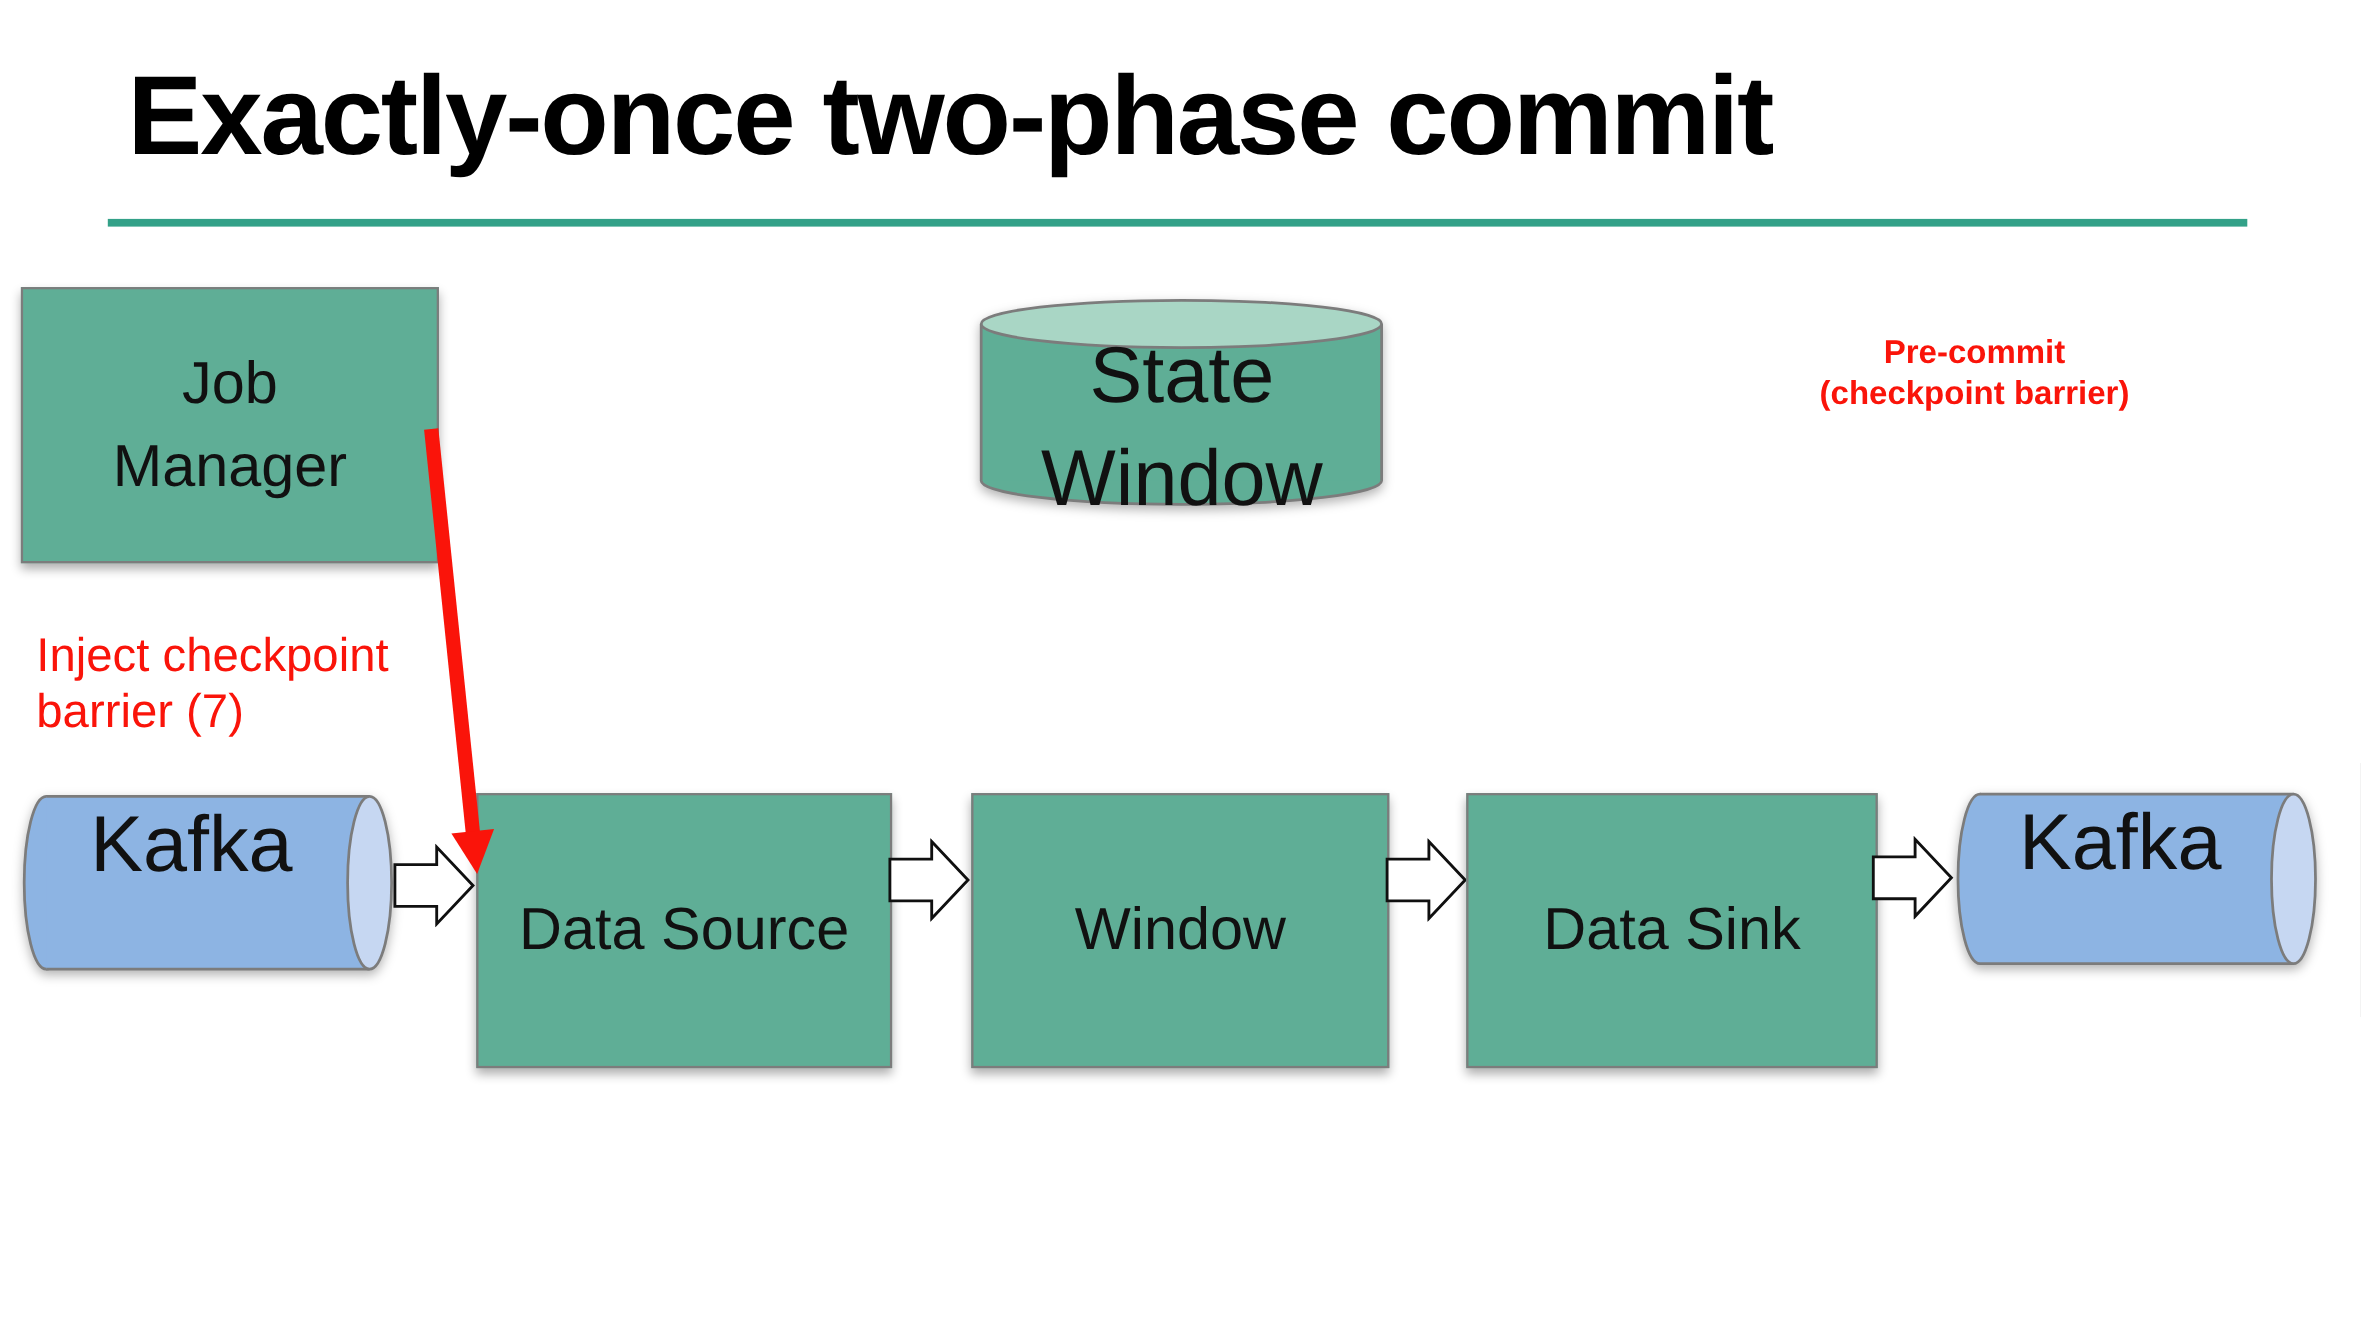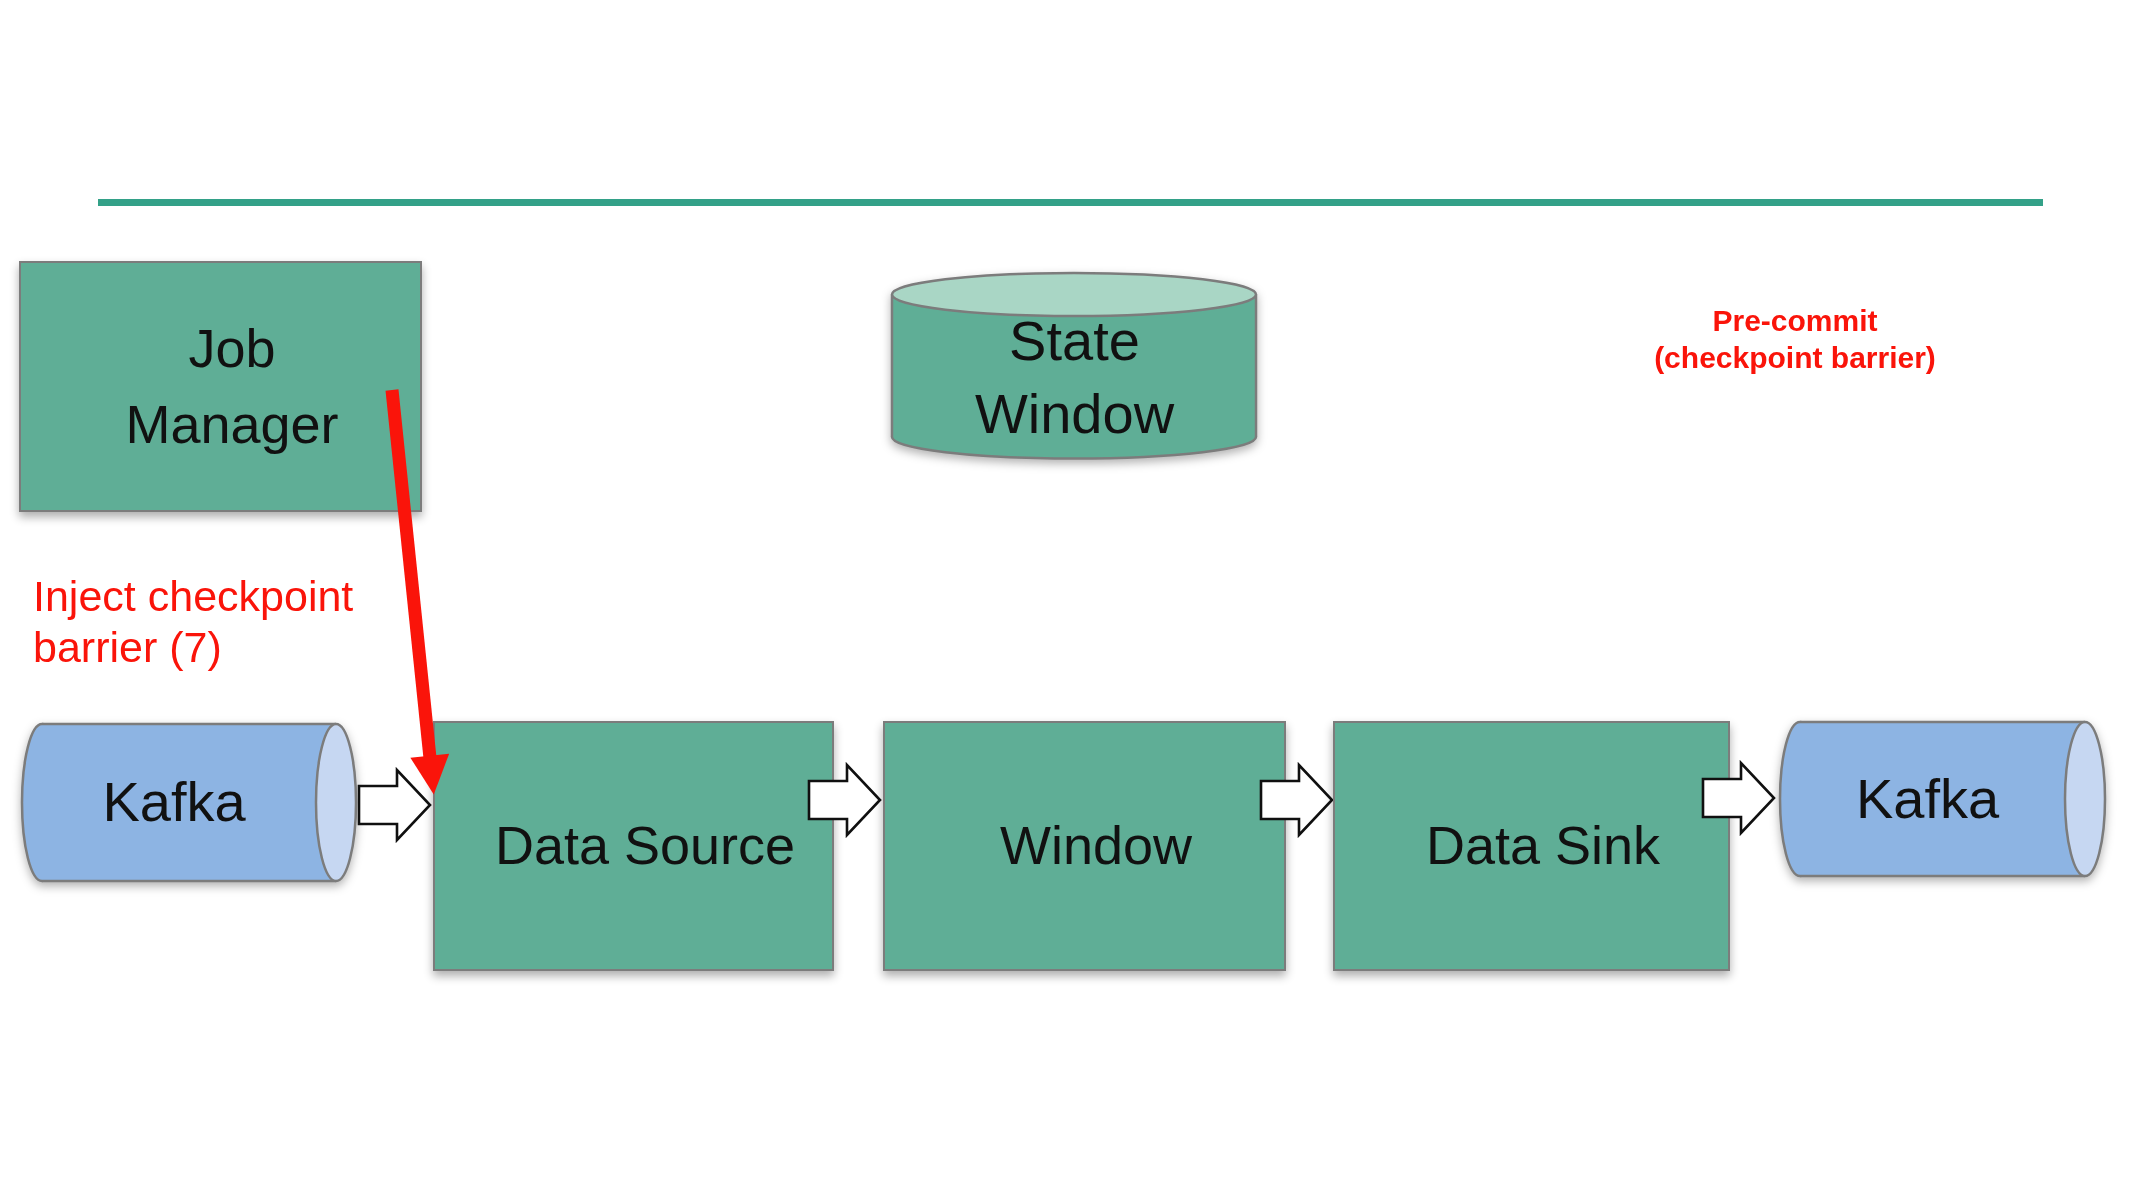--- a/index.html
+++ b/index.html
@@ -19,32 +19,32 @@
     position:absolute;left:98px;top:199px;width:1945px;height:7px;
     background:var(--divider-teal);
   }
   .node-box{
     position:absolute;
     background:var(--node-green);
     border:2px solid var(--border-gray);
     box-shadow:0 5px 9px rgba(0,0,0,0.32);
     display:flex;align-items:center;justify-content:center;
     text-align:center;color:#111;
-    font-size:54px;line-height:1.4;padding-left:23px;
+    font-size:54px;line-height:1.4;
   }
   .box-job{left:19px;top:261px;width:376px;height:247px;}
   .box-source{left:433px;top:721px;width:374px;height:246px;}
   .box-window{left:883px;top:721px;width:376px;height:246px;}
   .box-sink{left:1333px;top:721px;width:370px;height:246px;align-items:center;}
   .cyl{position:absolute;}
   .cyl svg{display:block;filter:drop-shadow(0 4px 5px rgba(0,0,0,0.30));}
   .cyl .cyl-label{
     position:absolute;inset:0;
-    display:flex;align-items:center;justify-content:center;
-    text-align:center;color:#111;font-size:56px;line-height:1.3;
+    display:flex;justify-content:center;
+    text-align:center;color:#111;font-size:72px;line-height:1.3;
   }
   .cyl-state{left:890px;top:271px;width:369px;height:190px;}
   .cyl-state .cyl-label{padding-top:24px;}
   .cyl-kafka-l{left:20px;top:722px;width:338px;height:161px;}
   .cyl-kafka-r{left:1778px;top:720px;width:329px;height:158px;}
   .cyl-kafka-l .cyl-label,.cyl-kafka-r .cyl-label{padding-right:30px;}
   .fill-green{fill:var(--node-green);}
   .fill-green-light{fill:var(--node-green-light);}
   .fill-blue{fill:var(--kafka-blue);}
   .fill-blue-light{fill:var(--kafka-blue-light);}
@@ -64,20 +64,21 @@
     font-size:43px;line-height:1.18;text-align:left;
   }
   .red-arrow{position:absolute;left:372px;top:380px;width:100px;height:440px;overflow:visible;}
   .red-arrow line{stroke:var(--accent-red);stroke-width:13;}
 </style>
 </head>
 <body>
 
 <div class="slide">
 
+  <div class="title">Exactly-once two-phase commit</div>
   <div class="divider"></div>
 
   <div class="node-box box-job">
     <div>
       <div>Job</div>
       <div>Manager</div>
     </div>
   </div>
 
   <div class="cyl cyl-state">

